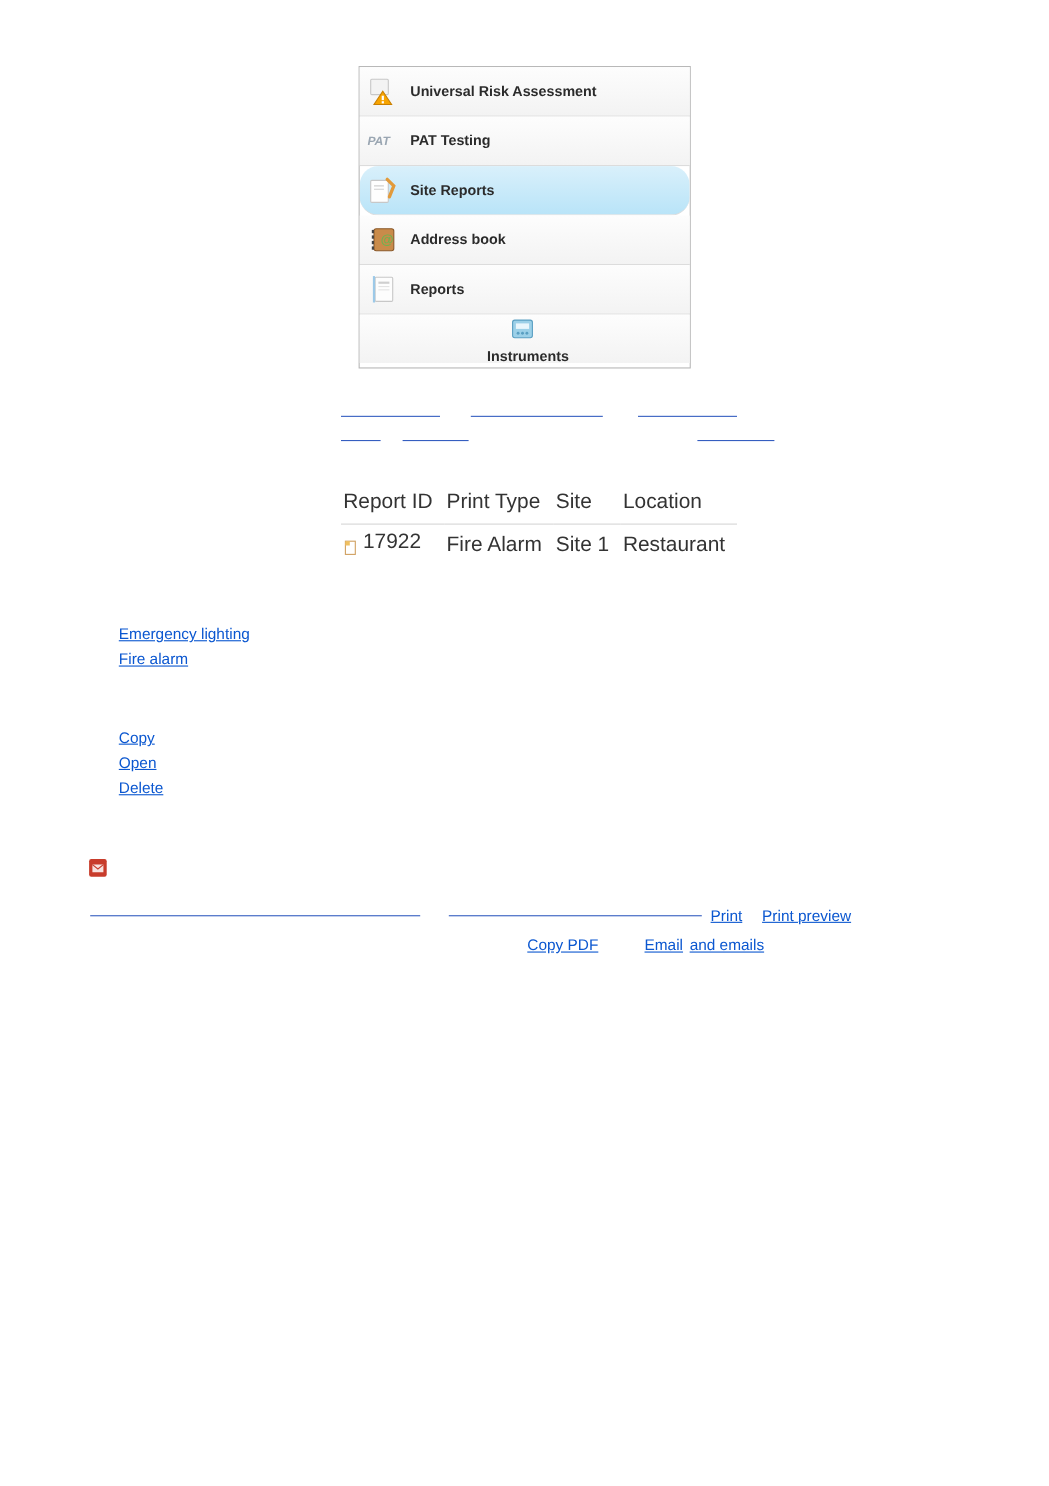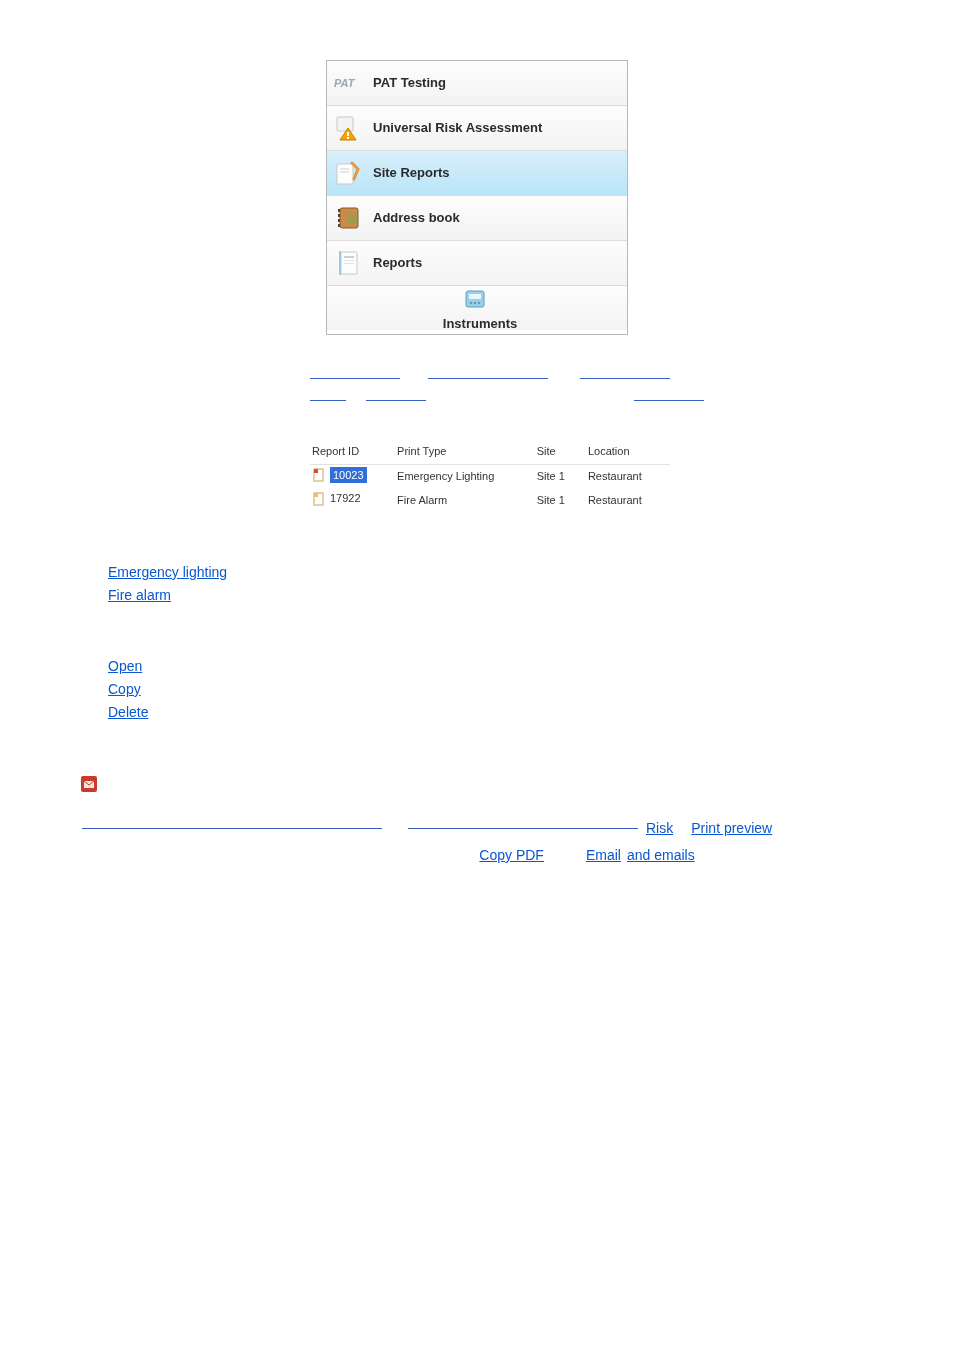--- a/index.html
+++ b/index.html
@@ -30,20 +30,21 @@
     padding-left: 6px;
     font-weight: bold;
     font-size: 13px;
     color: #2b2b2b;
     background: linear-gradient(#fdfdfd, #f3f3f3);
     cursor: pointer;
   }
   .nav-item:last-child { border-bottom: none; flex-direction: column; }
   .nav-item.selected {
     background: linear-gradient(#d9f0fb, #b9e4f8);
+    border-radius: 17px;
   }
   .nav-icon {
     width: 30px; height: 30px;
     margin-right: 10px;
     display: inline-flex;
     align-items: center;
     justify-content: center;
   }
   .nav-icon svg { width: 28px; height: 28px; }
   .lk { color: #0b57d0; text-decoration: underline; }
@@ -57,21 +58,21 @@
     display: inline-block;
     border-bottom: 1px solid #355ec0;
     height: 10px;
     vertical-align: 2px;
   }
 
   
   .report-table-wrap {
     width: 360px;
     margin: 0 auto 50px 230px;
-    font-size: 11px;
+    font-size: 19px;
   }
   .report-table {
     width: 100%;
     border-collapse: collapse;
   }
   .report-table th {
     text-align: left;
     font-weight: normal;
     color: #333;
     padding: 4px 10px 4px 2px;
@@ -115,36 +116,36 @@
 
 </style>
 </head>
 <body>
 
 <div class="nav-panel">
 
   <div class="nav-item">
     <span class="nav-icon">
       <svg viewBox="0 0 28 28">
-          <text x="0" y="18" font-size="11" font-family="Arial" fill="#9aa6b2" font-weight="bold" font-style="italic">PAT</text>
-        </svg>
-    </span>
-    <span>PAT Testing</span>
-  </div>
-
-  <div class="nav-item">
-    <span class="nav-icon">
-      <svg viewBox="0 0 28 28">
         <rect x="3" y="3" width="16" height="14" rx="1" fill="#f3f3f3" stroke="#c7c7c7"></rect>
         <path d="M14 14 L22 26 L6 26 Z" fill="#f7a400" stroke="#c97f00"></path>
         <rect x="13" y="18" width="2" height="4" fill="#fff"></rect>
         <rect x="13" y="23" width="2" height="2" fill="#fff"></rect>
       </svg>
     </span>
     <span>Universal Risk Assessment</span>
+  </div>
+
+  <div class="nav-item">
+    <span class="nav-icon">
+      <svg viewBox="0 0 28 28">
+          <text x="0" y="18" font-size="11" font-family="Arial" fill="#9aa6b2" font-weight="bold" font-style="italic">PAT</text>
+        </svg>
+    </span>
+    <span>PAT Testing</span>
   </div>
 
   <div class="nav-item selected">
     <span class="nav-icon">
       <svg viewBox="0 0 28 28">
         <rect x="3" y="5" width="16" height="20" rx="1" fill="#fefefe" stroke="#c7c7c7"></rect>
         <line x1="6" y1="10" x2="15" y2="10" stroke="#cfcfcf"></line>
         <line x1="6" y1="13" x2="15" y2="13" stroke="#cfcfcf"></line>
         <path d="M18 4 L24 10 L20 20" fill="none" stroke="#e29a3a" stroke-width="3" stroke-linecap="round"></path>
       </svg>
@@ -211,36 +212,20 @@
   <table class="report-table">
     <thead>
       <tr>
         <th>Report ID</th>
         <th>Print Type</th>
         <th>Site</th>
         <th>Location</th>
       </tr>
     </thead>
     <tbody>
-      <tr>
-        <td>
-          <span class="row-id">
-            <span class="doc-ic">
-              <svg viewBox="0 0 14 14">
-                  <rect x="2" y="1" width="9" height="12" fill="#fff" stroke="#d0a060"></rect>
-                  <path d="M2 1 L6 1 L6 5 L2 5 Z" fill="#d94c2a"></path>
-                </svg>
-            </span>
-            <span class="row-selected">10023</span>
-          </span>
-        </td>
-        <td>Emergency Lighting</td>
-        <td>Site 1</td>
-        <td>Restaurant</td>
-      </tr>
       <tr>
         <td>
           <span class="row-id">
             <span class="doc-ic">
               <svg viewBox="0 0 14 14">
                   <rect x="2" y="1" width="9" height="12" fill="#fff" stroke="#d0a060"></rect>
                   <path d="M2 1 L6 1 L6 5 L2 5 Z" fill="#f0c060"></path>
                 </svg>
             </span>
             <span>17922</span>
@@ -256,41 +241,41 @@
 
 <div class="sect">
   <div class="sect-links">
     <div><a class="lk" href="#">Emergency lighting</a></div>
     <div><a class="lk" href="#">Fire alarm</a></div>
   </div>
 </div>
 
 <div class="sect">
   <div class="sect-links">
+    <div><a class="lk" href="#">Copy</a></div>
     <div><a class="lk" href="#">Open</a></div>
-    <div><a class="lk" href="#">Copy</a></div>
     <div><a class="lk" href="#">Delete</a></div>
   </div>
 </div>
 
 <div class="sect sect3">
   <span class="sm-icon">
     <svg viewBox="0 0 18 18">
         <rect x="1" y="1" width="16" height="16" rx="2" fill="#c83c2b"></rect>
         <path d="M4 6 L14 6 L14 13 L4 13 Z" fill="#fff" opacity="0.85"></path>
         <path d="M4 6 L9 10 L14 6" fill="none" stroke="#c83c2b" stroke-width="1"></path>
       </svg>
   </span>
   <div style="height:18px;"></div>
 
   <div class="line-with-links">
     <span class="uline" style="width:300px;"></span>
     <span style="width:10px; display:inline-block;"></span>
     <span class="uline" style="width:230px;"></span>
-    <a class="lk" href="#">Risk</a>
+    <a class="lk" href="#">Print</a>
     <span style="width:6px; display:inline-block;"></span>
     <a class="lk" href="#">Print preview</a>
   </div>
 
   <div class="line-with-links" style="justify-content:center; margin-left:220px;">
     <a class="lk" href="#">Copy PDF</a>
     <span style="width:30px; display:inline-block;"></span>
     <a class="lk" href="#">Email</a>
     <a class="lk" href="#">and emails</a>
   </div>

